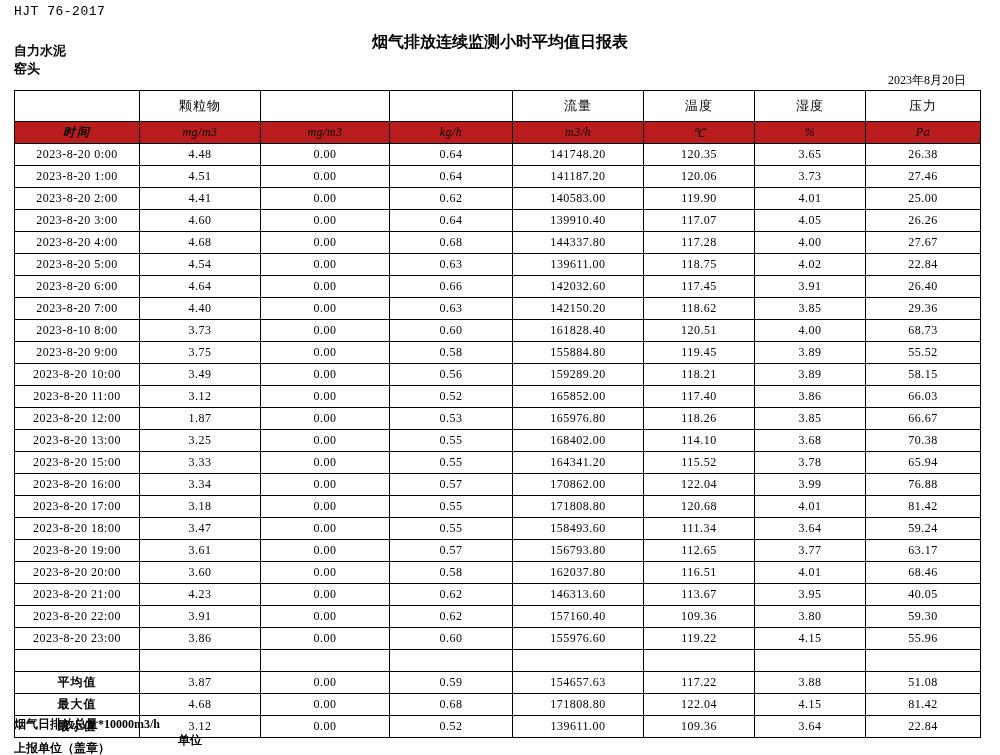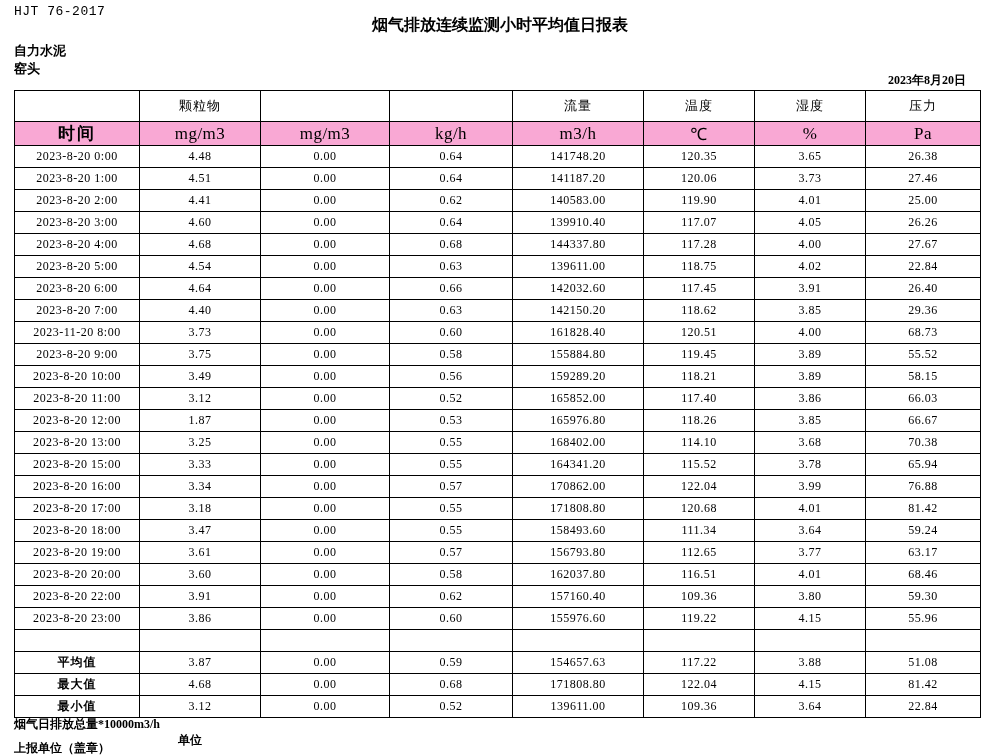--- a/index.html
+++ b/index.html
@@ -24,21 +24,21 @@
     position: absolute;
     left: 14px;
     top: 4px;
     font-family: "Liberation Mono", monospace;
     font-size: 13px;
     letter-spacing: 0.5px;
   }
   .doc-title {
     position: absolute;
     left: 0;
-    top: 15px;
+    top: 32px;
     width: 1000px;
     text-align: center;
     font-size: 16px;
     font-weight: bold;
     font-family: "Liberation Serif", serif;
   }
   .company {
     position: absolute;
     left: 14px;
     top: 42px;
@@ -50,21 +50,20 @@
     left: 14px;
     top: 60px;
     font-size: 13px;
     font-weight: bold;
   }
   .report-date {
     position: absolute;
     right: 34px;
     top: 72px;
     font-size: 12px;
-    font-weight: bold;
   }
   table.main {
     position: absolute;
     left: 14px;
     top: 90px;
     border-collapse: collapse;
     width: 958px;
     table-layout: fixed;
     font-size: 12px;
   }
@@ -78,23 +77,24 @@
     font-family: "Liberation Serif", serif;
     letter-spacing: 0.5px;
   }
   tr.param-row td {
     height: 30px;
     font-size: 13px;
     font-weight: normal;
     letter-spacing: 1px;
   }
   tr.unit-row td {
-    background: #f9a8d4;
+    background: #b91c1c;
     height: 21px;
-    font-size: 17px;
+    font-size: 12px;
+    font-style: italic;
   }
   tr.unit-row td.time-label {
     font-weight: bold;
     letter-spacing: 2px;
   }
   tr.data-row td {
     height: 21px;
     font-size: 12px;
   }
   tr.blank-row td {
@@ -243,21 +243,21 @@
         <td class="tcell-time">2023-8-20 7:00</td>
         <td class="tcell-a">4.40</td>
         <td class="tcell-b">0.00</td>
         <td class="tcell-c">0.63</td>
         <td class="tcell-d">142150.20</td>
         <td class="tcell-e">118.62</td>
         <td class="tcell-f">3.85</td>
         <td class="tcell-g">29.36</td>
       </tr>
       <tr class="data-row">
-        <td class="tcell-time">2023-11-20 8:00</td>
+        <td class="tcell-time">2023-8-10 8:00</td>
         <td class="tcell-a">3.73</td>
         <td class="tcell-b">0.00</td>
         <td class="tcell-c">0.60</td>
         <td class="tcell-d">161828.40</td>
         <td class="tcell-e">120.51</td>
         <td class="tcell-f">4.00</td>
         <td class="tcell-g">68.73</td>
       </tr>
       <tr class="data-row">
         <td class="tcell-time">2023-8-20 9:00</td>
@@ -361,20 +361,30 @@
       </tr>
       <tr class="data-row">
         <td class="tcell-time">2023-8-20 20:00</td>
         <td class="tcell-a">3.60</td>
         <td class="tcell-b">0.00</td>
         <td class="tcell-c">0.58</td>
         <td class="tcell-d">162037.80</td>
         <td class="tcell-e">116.51</td>
         <td class="tcell-f">4.01</td>
         <td class="tcell-g">68.46</td>
+      </tr>
+      <tr class="data-row">
+        <td class="tcell-time">2023-8-20 21:00</td>
+        <td class="tcell-a">4.23</td>
+        <td class="tcell-b">0.00</td>
+        <td class="tcell-c">0.62</td>
+        <td class="tcell-d">146313.60</td>
+        <td class="tcell-e">113.67</td>
+        <td class="tcell-f">3.95</td>
+        <td class="tcell-g">40.05</td>
       </tr>
       <tr class="data-row">
         <td class="tcell-time">2023-8-20 22:00</td>
         <td class="tcell-a">3.91</td>
         <td class="tcell-b">0.00</td>
         <td class="tcell-c">0.62</td>
         <td class="tcell-d">157160.40</td>
         <td class="tcell-e">109.36</td>
         <td class="tcell-f">3.80</td>
         <td class="tcell-g">59.30</td>

